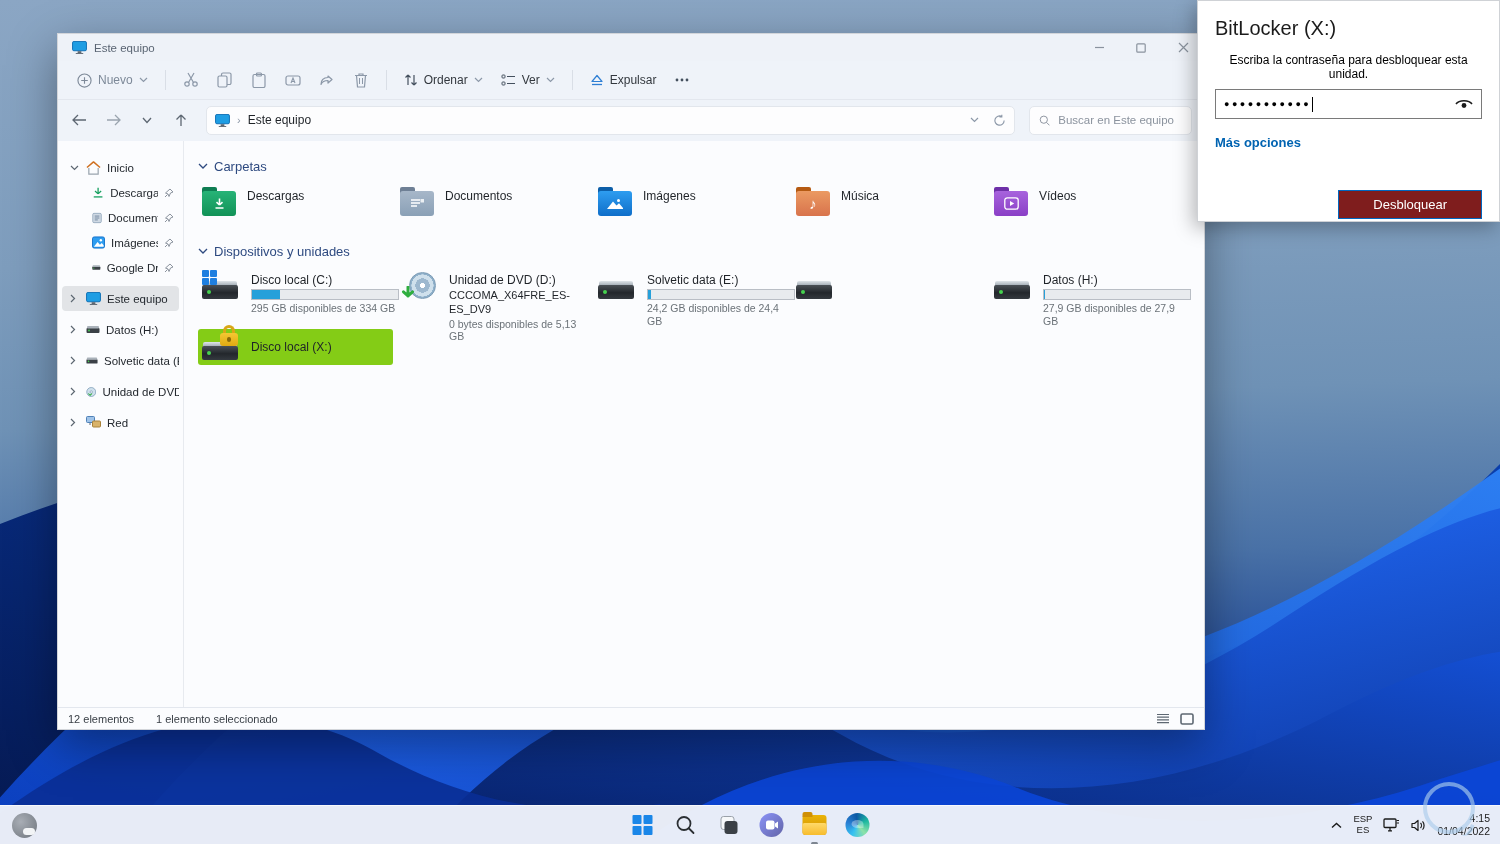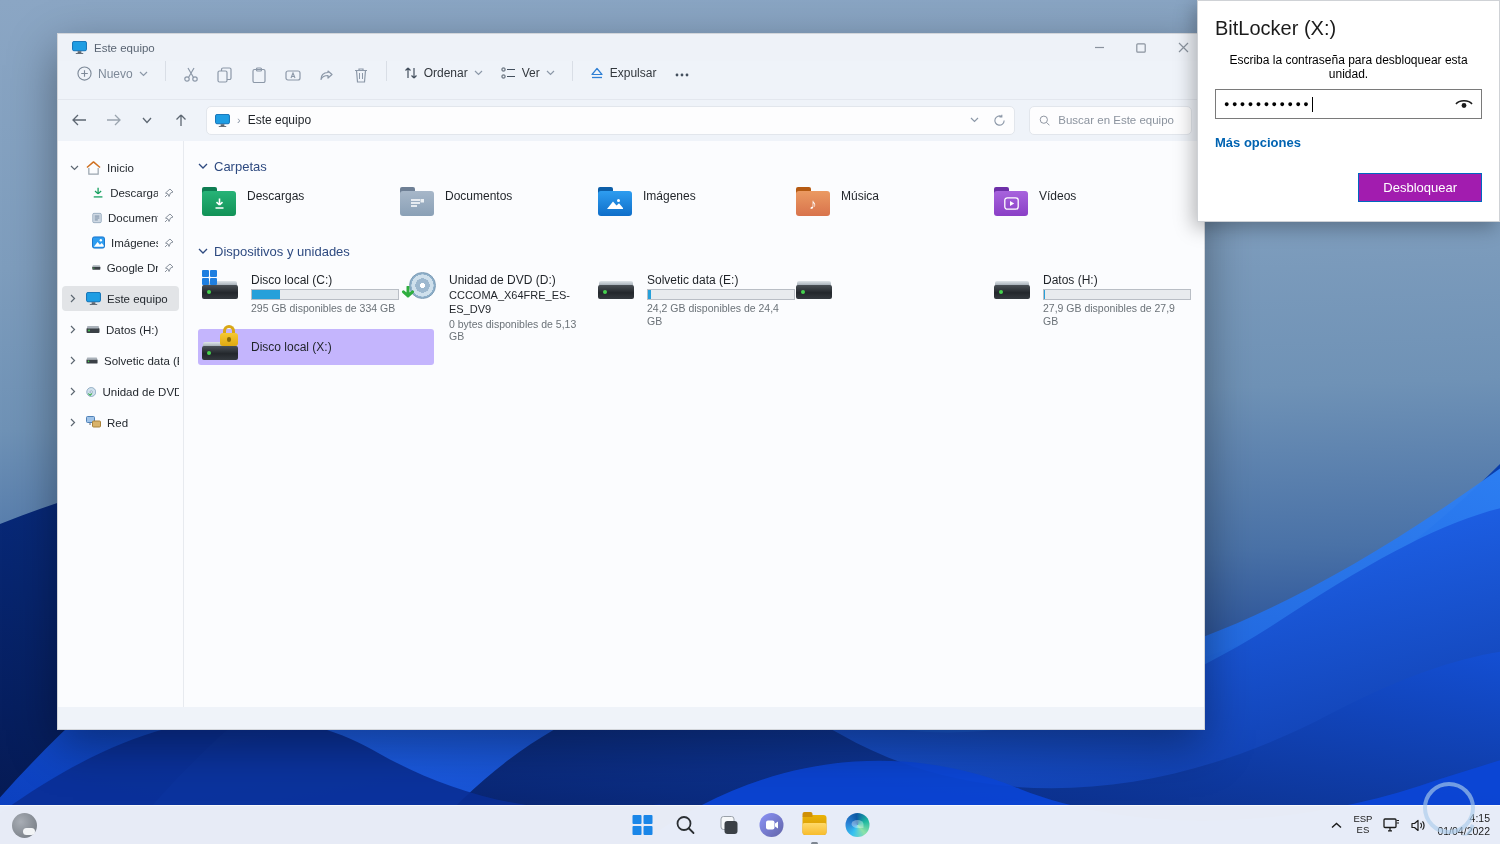--- a/index.html
+++ b/index.html
@@ -14,21 +14,21 @@
   .window { position:absolute; left:57px; top:33px; width:1148px; height:697px;
     background:#eff3f9; border-radius:0; overflow:hidden;
     box-shadow:0 16px 45px rgba(0,0,0,.38); z-index:10; border:1px solid rgba(0,0,0,.12); }
 
   .titlebar { height:27px; display:flex; align-items:center; background:#eef2f8; }
   .title-tab { display:flex; align-items:center; gap:7px; padding:0 14px; height:100%; }
   .title-tab span { font-size:11.5px; color:#5a6573; }
   .win-controls { margin-left:auto; display:flex; height:100%; }
   .win-ctl { width:42px; height:100%; display:flex; align-items:center; justify-content:center; color:#8a939e; }
 
-  .toolbar { height:39px; display:flex; align-items:flex-start; padding:0 10px; gap:0; border-bottom:1px solid #e3e7ee; }
+  .toolbar { height:39px; display:flex; align-items:center; padding:0 10px; gap:0; border-bottom:1px solid #e3e7ee; }
   .tb-btn { display:flex; align-items:center; gap:6px; padding:5px 9px; border-radius:4px; font-size:12px; color:#33383e; }
   .tb-btn.muted { color:#7d8998; }
   .tb-icon { width:34px; height:28px; display:flex; align-items:center; justify-content:center; border-radius:4px; color:#8c98a8; }
   .sep { width:1px; height:20px; background:#d9dee6; margin:0 8px; }
   .chev { color:#8c98a8; }
 
   .address-row { height:40px; display:flex; align-items:center; padding:0 12px 0 6px; gap:4px; }
   .nav-btn { width:30px; height:28px; display:flex; align-items:center; justify-content:center; border-radius:4px; color:#5d6772; }
   .crumb-box { flex:1; height:29px; margin-left:6px; background:#fdfdfe; border:1px solid #e2e6ec; border-radius:5px;
     display:flex; align-items:center; padding:0 8px; gap:7px; }
@@ -55,21 +55,21 @@
   .tree-chev { width:10px; flex:0 0 auto; color:#5d6772; display:flex; }
 
   
   .content { flex:1; padding:14px 0 0 14px; overflow:hidden; }
   .section-header { display:flex; align-items:center; gap:6px; font-size:13px; color:#2e4a80; margin:4px 0 10px 0; }
   .folders-grid, .devices-grid { display:grid; grid-template-columns:repeat(5,198px); }
   .folders-grid { grid-auto-rows:46px; margin-bottom:14px; }
   .devices-grid { grid-auto-rows:48px; }
   .tile { display:flex; align-items:flex-start; gap:11px; padding:3px 6px 3px 4px; border-radius:3px; }
   .tile-label { font-size:12px; color:#1f2328; padding-top:2px; line-height:1.25; }
-  .tile.selected { background:#c4b5fd; width:236px;margin-top:12px; }
+  .tile.selected { background:#84cc16; width:195px;margin-top:12px; }
 
   
   .folder { position:relative; width:34px; height:29px; flex:0 0 auto; }
   .folder .tab { position:absolute; top:0; left:0; width:15px; height:9px; border-radius:2px 2px 0 0; }
   .folder .fbody { position:absolute; top:4px; left:0; right:0; bottom:0; border-radius:3px; }
   .folder .glyph { position:absolute; top:4px; left:0; right:0; bottom:0; display:flex; align-items:center; justify-content:center; color:#fff; }
   .f-green .tab{background:#0e7d52;} .f-green .fbody{background:linear-gradient(180deg,#27b377,#119257);}
   .f-doc .tab{background:#6e7f95;} .f-doc .fbody{background:linear-gradient(180deg,#a7b7c9,#8aa0b6);}
   .f-desk .tab{background:#0c5ea8;} .f-desk .fbody{background:linear-gradient(180deg,#2e9df0,#1173cf);}
   .f-img .tab{background:#0c5ea8;} .f-img .fbody{background:linear-gradient(180deg,#2e9df0,#0f6ec9);}
@@ -109,22 +109,22 @@
   
   .bitlocker { position:absolute; left:1197px; top:0; width:303px; height:222px; background:#fff;
     border:1px solid #cfd2d6; box-shadow:-4px 6px 18px rgba(0,0,0,.28); z-index:20; padding:16px 17px; }
   .bl-title { font-size:20px; font-weight:300; color:#1b1b1b; margin-bottom:13px; }
   .bl-prompt { font-size:12px; color:#000000; margin-bottom:8px;text-align:center; }
   .pw-field { height:30px; border:1px solid #7a7a7a; background:#fff; display:flex; align-items:center; padding:0 8px; }
   .pw-dots { font-size:9px; letter-spacing:2.5px; color:#000; font-weight:bold; line-height:1; }
   .caret { width:1px; height:15px; background:#000; margin-left:1px; }
   .pw-eye { margin-left:auto; display:flex; color:#1b1b1b; }
   .more-link { display:inline-block; margin-top:16px; font-size:13px; font-weight:bold; color:#0063b1; }
-  .unlock-btn { position:absolute; right:17px; bottom:19px; background:#a21caf; color:#fff; border:1px solid #0067c0;
-    font-size:13px; padding:6px 24px; font-family:"Liberation Sans", sans-serif; }
+  .unlock-btn { position:absolute; right:17px; bottom:2px; background:#7f1d1d; color:#fff; border:1px solid #0067c0;
+    font-size:13px; padding:6px 34px; font-family:"Liberation Sans", sans-serif; }
 
   
   .taskbar { position:absolute; left:0; right:0; bottom:0; height:39px; background:rgba(238,242,249,.97);
     border-top:1px solid rgba(255,255,255,.65); z-index:30; display:flex; align-items:center; }
   .widgets-btn { position:absolute; left:12px; top:7px; width:25px; height:25px; border-radius:50%;
     background:radial-gradient(circle at 35% 35%,#a8adb5,#6f757d); }
   .widgets-btn .cloud { position:absolute; right:2px; bottom:3px; width:12px; height:7px; background:#f2f4f6; border-radius:6px; }
   .center-icons { position:absolute; left:50%; transform:translateX(-50%); display:flex; gap:9px; }
   .tb-app { width:34px; height:34px; display:flex; align-items:center; justify-content:center; border-radius:5px; position:relative; }
   .start-logo { width:20px; height:20px; display:grid; grid-template-columns:1fr 1fr; gap:2px; }
@@ -630,20 +630,32 @@
                 <div class="lbody"></div>
                 <div class="hole"></div>
               </div>
           </div>
           <span class="drive-name">Disco local (X:)</span>
         </div>
       </div>
     </div>
   </div>
 
+  <div class="statusbar">
+    <span>12 elementos</span>
+    <span>1 elemento seleccionado</span>
+    <div class="status-right">
+      <svg width="14" height="11" viewBox="0 0 14 11">
+          <path d="M1,1.5 H13 M1,4.2 H13 M1,6.9 H13 M1,9.6 H13" stroke="#5d6772" stroke-width="1.2"></path>
+        </svg>
+      <svg width="14" height="12" viewBox="0 0 14 12">
+          <rect x="1" y="1" width="12" height="10" rx="1.5" fill="none" stroke="#5d6772" stroke-width="1.6"></rect>
+        </svg>
+    </div>
+  </div>
 </div>
 
 <div class="bitlocker">
   <div class="bl-title">BitLocker (X:)</div>
   <div class="bl-prompt">Escriba la contraseña para desbloquear esta unidad.</div>
   <div class="pw-field">
     <span class="pw-dots">●●●●●●●●●●●</span>
     <span class="caret"></span>
     <span class="pw-eye">
       <svg width="18" height="12" viewBox="0 0 18 12">

